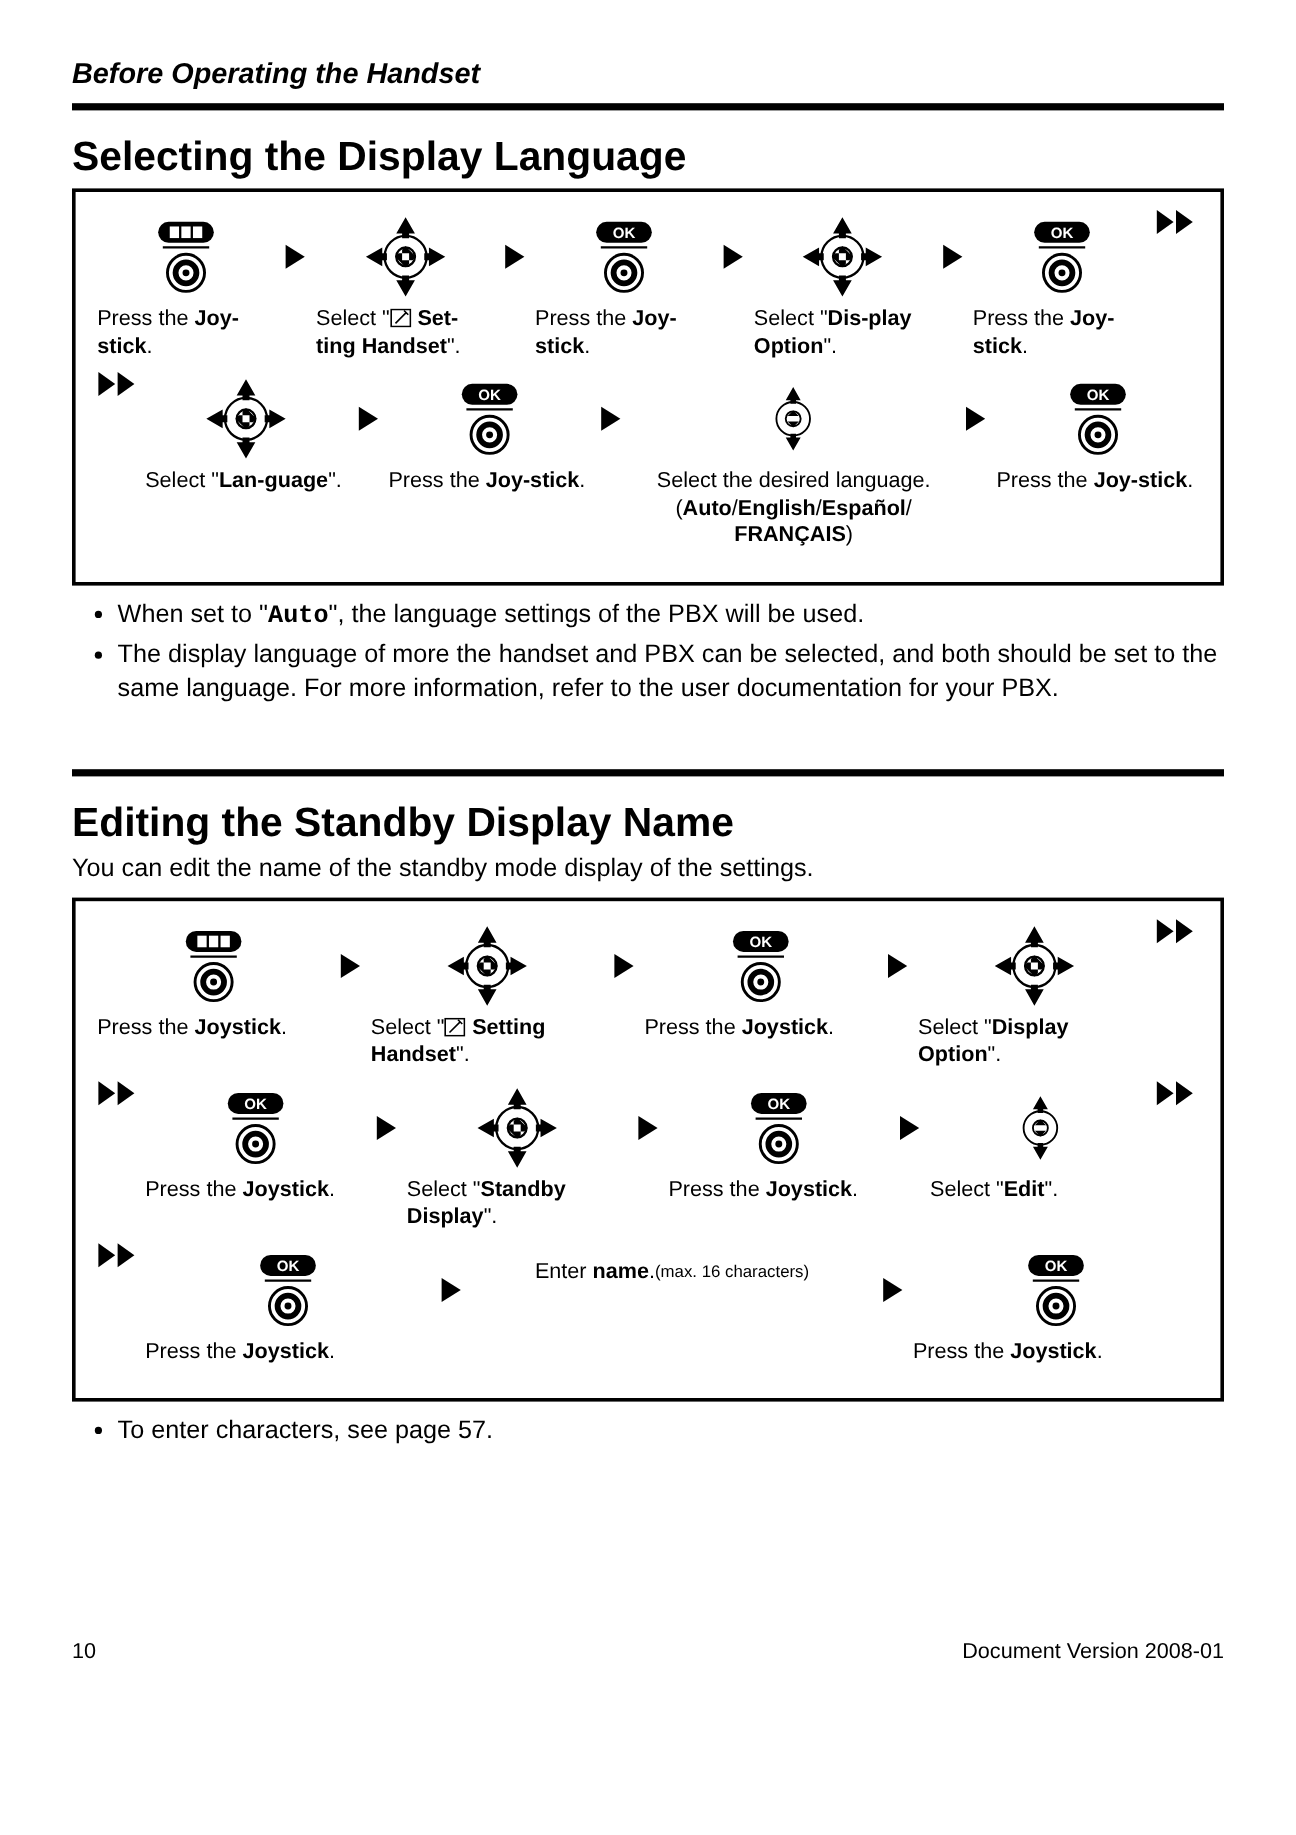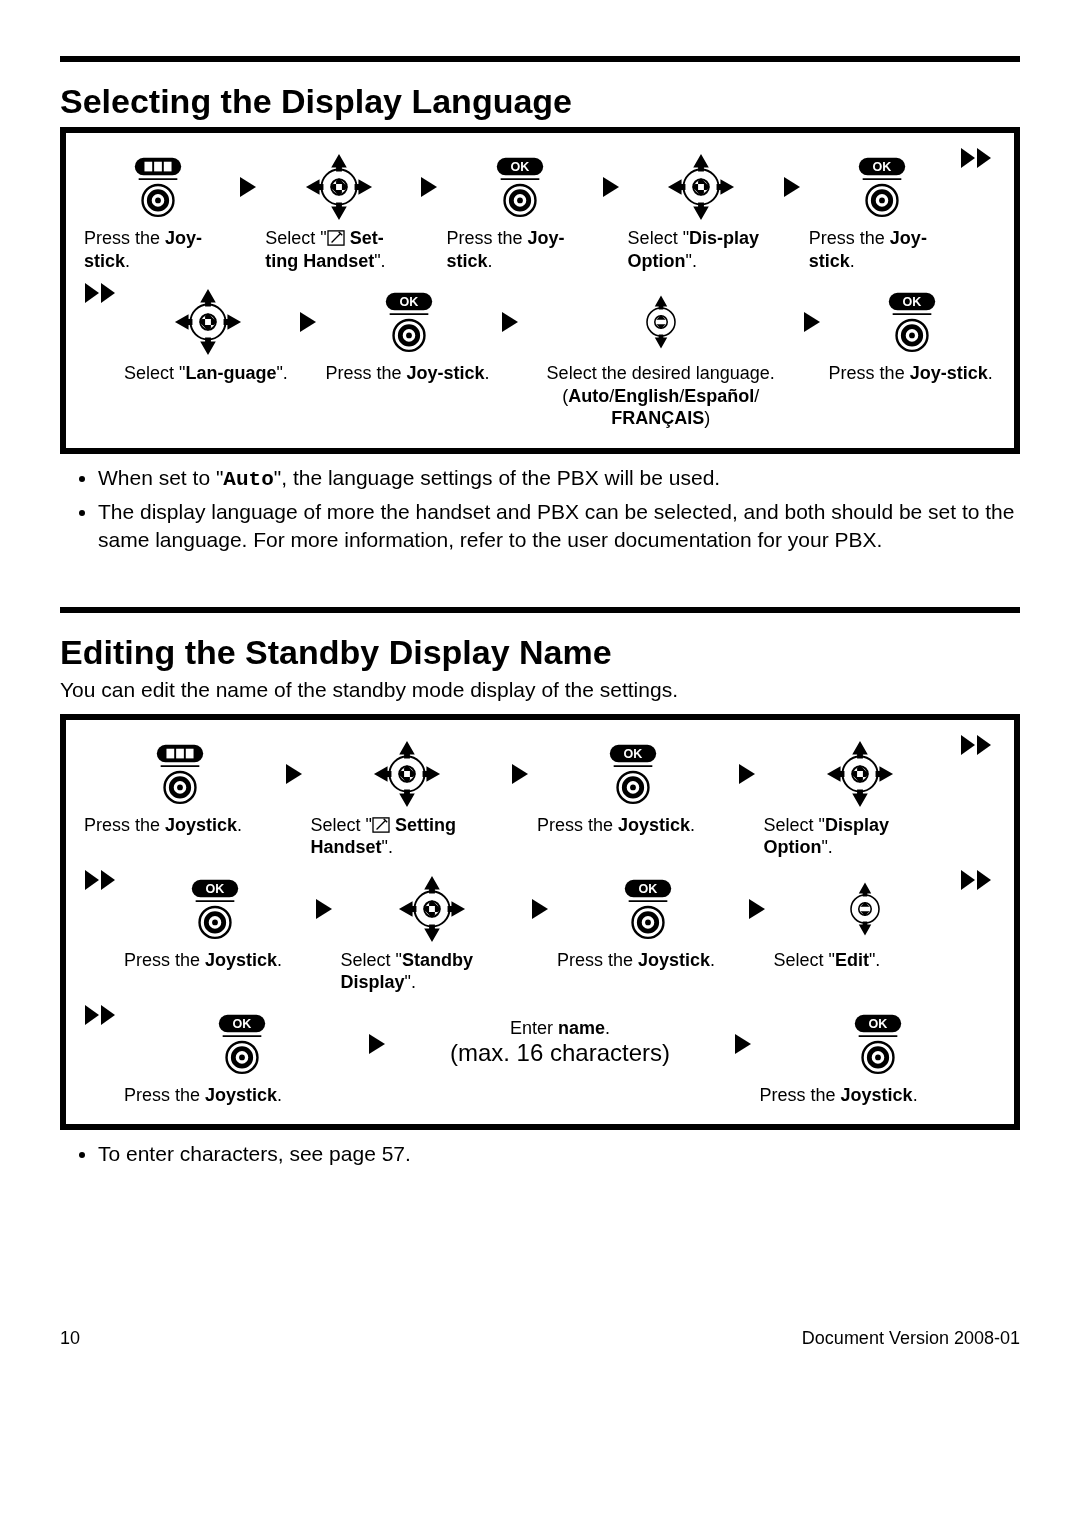--- a/index.html
+++ b/index.html
@@ -27,22 +27,22 @@
   h1 {
     font-size: 34px;
     font-weight: bold;
     margin: 0 0 6px 0;
   }
   .intro {
     font-size: 21px;
     margin-bottom: 12px;
   }
   .proc-box {
-    border: 6px solid #000000;
-    padding: 14px 18px 8px 18px;
+    border: 3px solid #000000;
+    padding: 14px 18px 18px 18px;
   }
   .proc-row {
     display: flex;
     align-items: flex-start;
     gap: 4px;
     margin-bottom: 10px;
   }
   .step {
     display: flex;
     flex-direction: column;
@@ -154,20 +154,21 @@
       <path d="M16,-10 L30,0 L16,10 Z" fill="#000"></path>
     </g>
     <g id="pencil-box">
       <rect x="-9" y="-8" width="18" height="16" fill="none" stroke="#000" stroke-width="1.5"></rect>
       <path d="M-5,5 L5,-5 M3,-7 L7,-3" stroke="#000" stroke-width="1.5" fill="none"></path>
     </g>
   </defs>
 </svg>
 
 <div class="page">
+  <div class="breadcrumb">Before Operating the Handset</div>
   <div class="thick-rule"></div>
 
   <h1>Selecting the Display Language</h1>
 
   <div class="proc-box">
 
     <div class="proc-row">
       <div class="step">
         <div class="icon-wrap">
             <svg class="joystick-btn" viewBox="-30 -34 60 68">
@@ -434,23 +435,23 @@
             </svg>
           </div>
         <div class="caption"><span>Press the </span><b>Joystick</b><span>.</span></div>
       </div>
       <div class="arrow">
           <svg width="18" height="22" viewBox="-1 -11 18 22">
             <use href="#tri-r"></use>
           </svg>
         </div>
       <div class="step" style="flex:1.4">
-        <div class="icon-wrap" style="flex-direction:column;height:auto;padding:14px 0">
+        <div class="icon-wrap" style="flex-direction:row;height:auto;padding:14px 0">
           <div style="text-align:center;font-size:18px"><span>Enter </span><b>name</b><span>.</span></div>
-          <div style="text-align:right;font-size:24px">(max. 16 characters)</div>
+          <div style="text-align:right;font-size:14px">(max. 16 characters)</div>
         </div>
         <div class="caption"></div>
       </div>
       <div class="arrow">
           <svg width="18" height="22" viewBox="-1 -11 18 22">
             <use href="#tri-r"></use>
           </svg>
         </div>
       <div class="step">
         <div class="icon-wrap">

